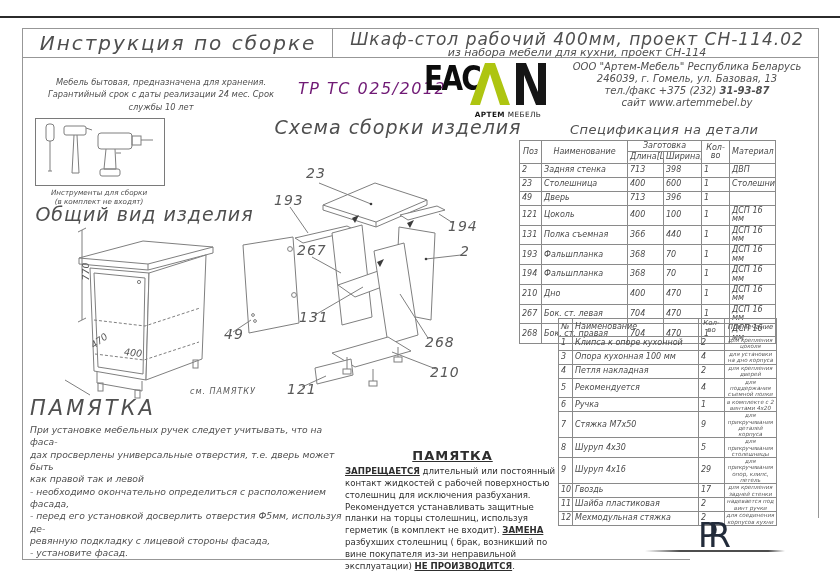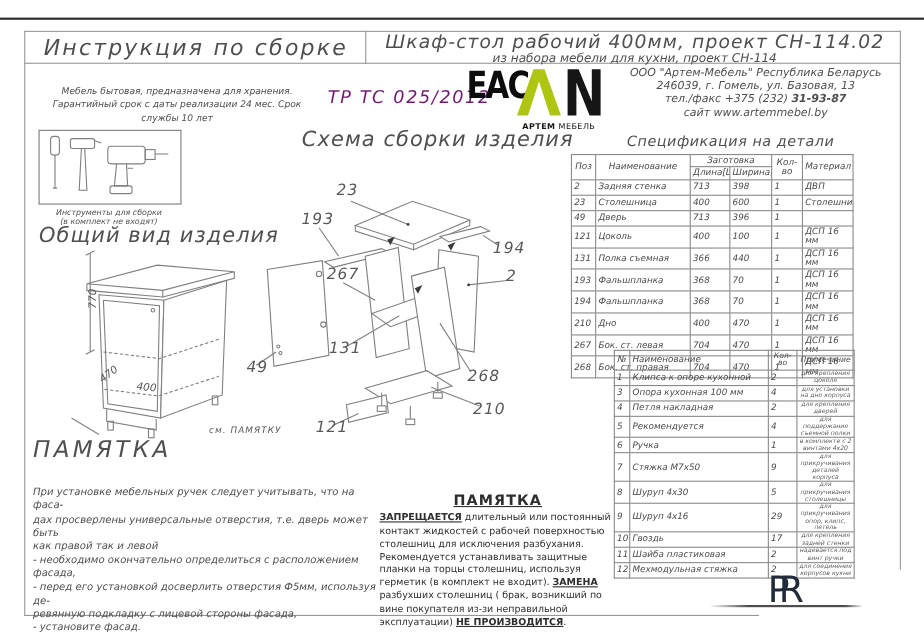--- a/index.html
+++ b/index.html
@@ -108,21 +108,21 @@
       <line x1="33" y1="12" x2="41" y2="8" class="sketch"></line>
       <line x1="33" y1="102" x2="41" y2="98" class="sketch"></line>
       <line x1="20" y1="160" x2="45" y2="175" class="sketch"></line>
     </svg>
   </div>
   <div class="dim" style="left:76px;top:266px;transform:rotate(-90deg);">770</div>
   <div class="dim" style="left:90px;top:335px;transform:rotate(-36deg);">470</div>
   <div class="dim" style="left:124px;top:347px;transform:rotate(6deg);">400</div>
 
   <div class="abs hand" style="left:30px;top:396px;font-size:21px;letter-spacing:3px;">ПАМЯТКА</div>
-  <div class="abs hand pre" style="left:30px;top:442px;width:318px;font-size:9.2px;line-height:1.34;">При установке мебельных ручек следует учитывать, что на фаса-
+  <div class="abs hand pre" style="left:30px;top:424px;width:318px;font-size:9.2px;line-height:1.34;">При установке мебельных ручек следует учитывать, что на фаса-
 дах просверлены универсальные отверстия, т.е. дверь может быть
 как правой так и левой
 - необходимо окончательно определиться с расположением фасада,
 - перед его установкой досверлить отверстия Ф5мм, используя де-
 ревянную подкладку с лицевой стороны фасада,
 - установите фасад.</div>
 
 
   <div class="abs hand center" style="left:253px;top:116px;width:290px;font-size:19px;letter-spacing:1px;">Схема сборки изделия</div>
 

